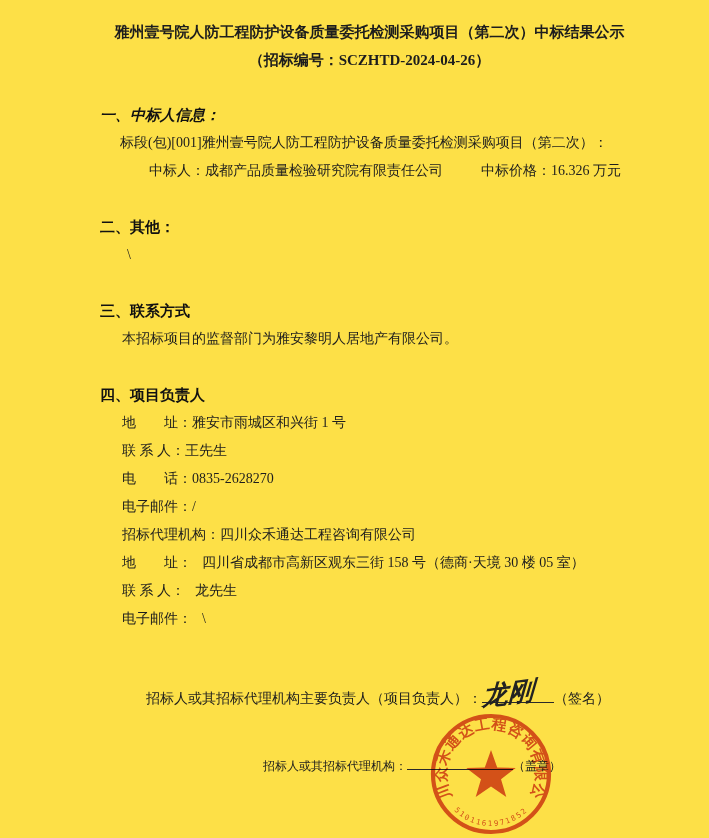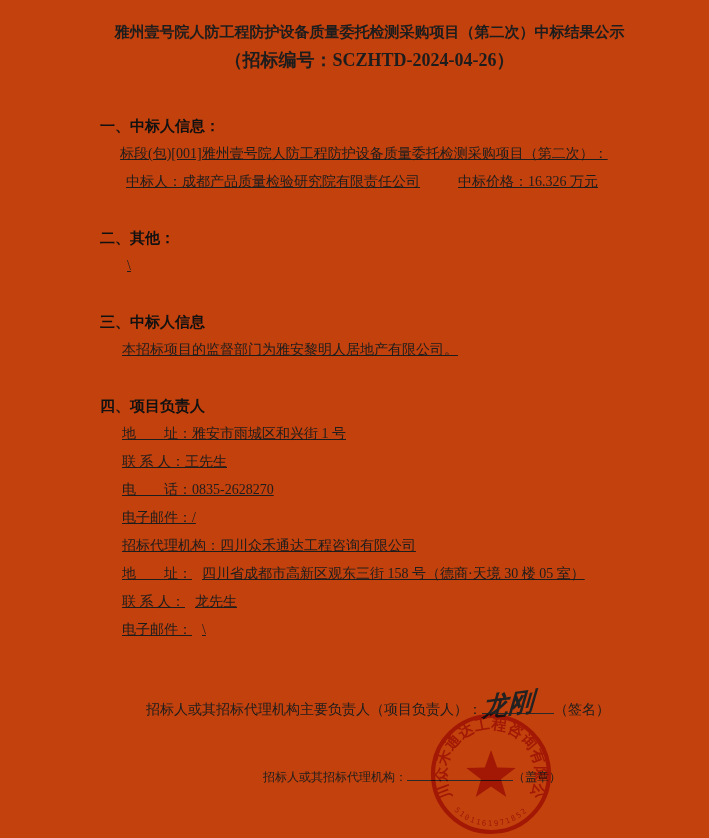--- a/index.html
+++ b/index.html
@@ -1,43 +1,43 @@
 <!DOCTYPE html>
 <html><head>
 <meta charset="utf-8">
 <style>
   html,body { margin:0; padding:0; background:#ffffff; }
   .page {
     position:relative;
     width:709px; height:838px;
-    background:#c2410c;
+    background:#fde047;
     overflow:hidden;
     font-family:"Liberation Serif","DejaVu Serif",serif;
     color:#1d1d1d;
   }
   .content { padding:18px 70px 0 100px; }
   .doc-title {
     text-align:center; font-size:15px; font-weight:bold;
     line-height:28px; white-space:pre-wrap;
   }
   .doc-subtitle {
-    text-align:center; font-size:18px; font-weight:bold;
+    text-align:center; font-size:15px; font-weight:bold;
     line-height:28px; white-space:pre-wrap;
   }
   .heading {
     font-family:"Liberation Sans","DejaVu Sans",sans-serif;
     font-weight:bold; font-size:15px; line-height:28px;
     white-space:pre-wrap; color:#111;margin-top:28px;
   }
-  .line { font-size:14px; line-height:28px; white-space:pre-wrap;text-decoration:underline; }
-  .h1 { margin-top:38px; }
+  .line { font-size:14px; line-height:28px; white-space:pre-wrap; }
+  .h1 { margin-top:27px;font-style:italic; }
   .indent-20 { margin-left:20px; }
   .indent-22 { margin-left:22px; }
   .indent-27 { margin-left:27px; }
-  .indent-35 { margin-left:26px; }
+  .indent-35 { margin-left:49px; }
   .price-label { margin-left:38px; }
   .agency-block { }
   .agency-block .val-pad { padding-left:10px; }
   .principal-line { margin-top:50px; margin-left:46px; font-size:14px; line-height:28px; white-space:pre-wrap; }
   .org-line { margin-top:37px; margin-left:163px; font-size:12px; line-height:28px; white-space:pre-wrap; }
   .sig-slot {
     display:inline-block; width:72px; height:19px;
     border-bottom:1.4px solid #2a2a2a;
     position:relative; vertical-align:baseline;
   }
@@ -68,21 +68,21 @@
     <div class="doc-title">雅州壹号院人防工程防护设备质量委托检测采购项目（第二次）中标结果公示</div>
     <div class="doc-subtitle">（招标编号：SCZHTD-2024-04-26）</div>
 
     <div class="heading h1">一、中标人信息：</div>
     <div class="line indent-20">标段(包)[001]雅州壹号院人防工程防护设备质量委托检测采购项目（第二次）：</div>
     <div class="line indent-35"><span>中标人：</span><span>成都产品质量检验研究院有限责任公司</span><span class="price-label">中标价格：</span><span>16.326 万元</span></div>
 
     <div class="heading">二、其他：</div>
     <div class="line indent-27">\</div>
 
-    <div class="heading">三、中标人信息</div>
+    <div class="heading">三、联系方式</div>
     <div class="line indent-22">本招标项目的监督部门为雅安黎明人居地产有限公司。</div>
 
     <div class="heading">四、项目负责人</div>
 
     <div>
       <div class="line indent-22"><span>地　　址：</span><span>雅安市雨城区和兴街 1 号</span></div>
       <div class="line indent-22"><span>联 系 人：</span><span>王先生</span></div>
       <div class="line indent-22"><span>电　　话：</span><span>0835-2628270</span></div>
       <div class="line indent-22"><span>电子邮件：</span><span>/</span></div>
     </div>

